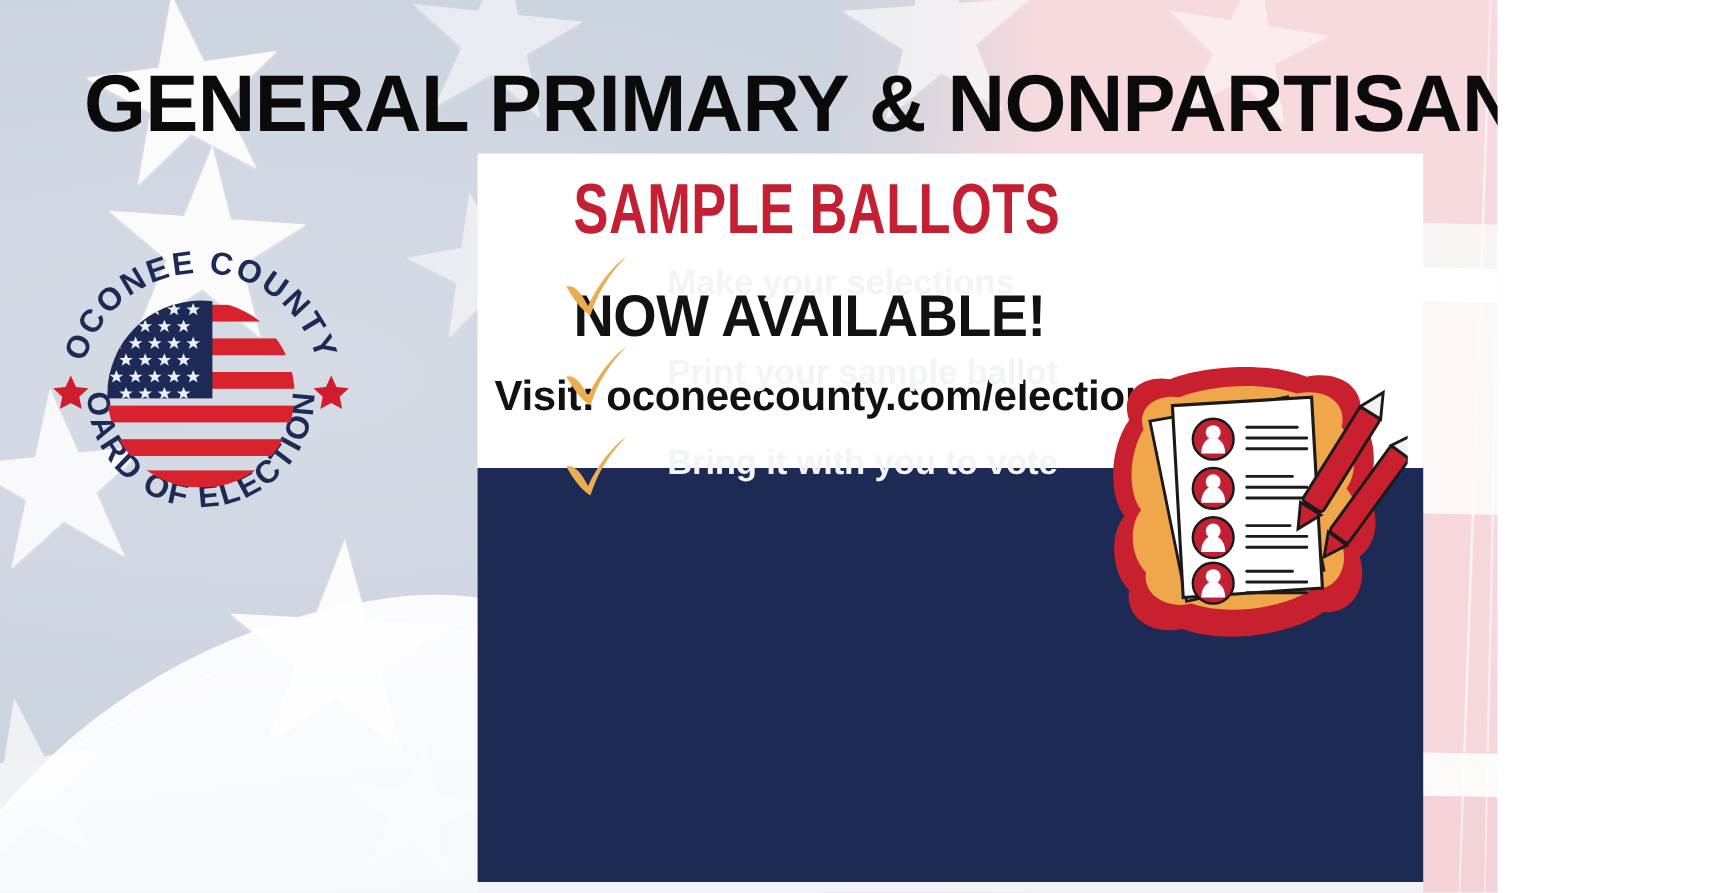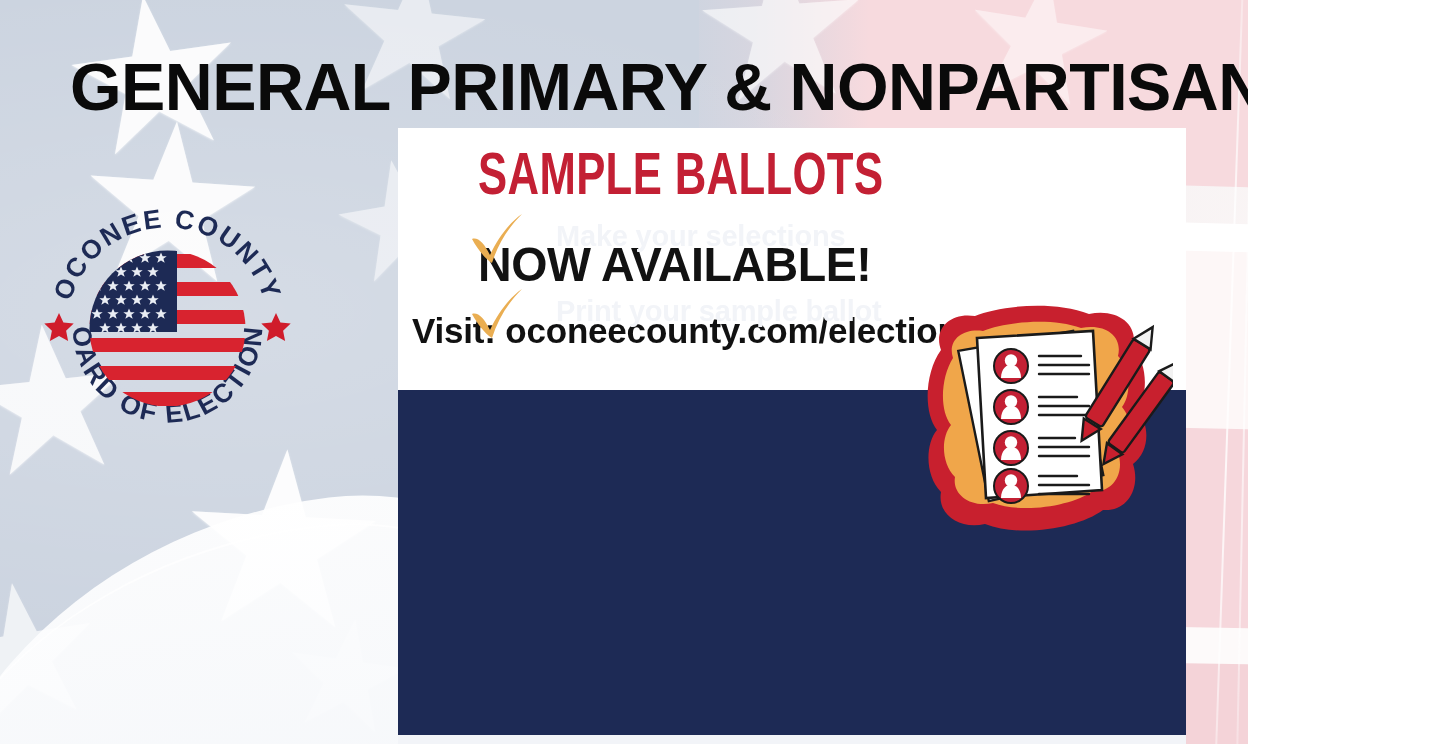--- a/index.html
+++ b/index.html
@@ -229,20 +229,28 @@
         <span class="ck-text">Make your selections</span>
       </div>
       <div class="ck-row">
         <span class="ck-mark">
           <svg viewBox="0 0 58 58" xmlns="http://www.w3.org/2000/svg">
             <path d="M4,29 C10,27 16,33 22,45 C30,28 42,12 54,4 C40,18 30,34 24,53 C16,48 9,38 4,29 Z" fill="#eaae52"></path>
           </svg>
         </span>
         <span class="ck-text">Print your sample ballot</span>
       </div>
+      <div class="ck-row">
+        <span class="ck-mark">
+          <svg viewBox="0 0 58 58" xmlns="http://www.w3.org/2000/svg">
+            <path d="M4,29 C10,27 16,33 22,45 C30,28 42,12 54,4 C40,18 30,34 24,53 C16,48 9,38 4,29 Z" fill="#eaae52"></path>
+          </svg>
+        </span>
+        <span class="ck-text">Bring it with you to vote</span>
+      </div>
     </div>
 
     <div class="ballot">
       <svg viewBox="0 0 270 260" xmlns="http://www.w3.org/2000/svg">
 
         <path d="M38,52 C30,30 48,14 72,18 C96,8 150,2 186,16
                  C214,10 236,26 230,50 C244,64 246,96 234,112
                  C248,128 246,154 230,166 C238,190 224,214 200,212
                  C176,230 118,240 82,226 C56,232 34,216 38,194
                  C22,178 22,146 34,132 C20,114 22,74 38,52 Z" fill="#c8202e"></path>

